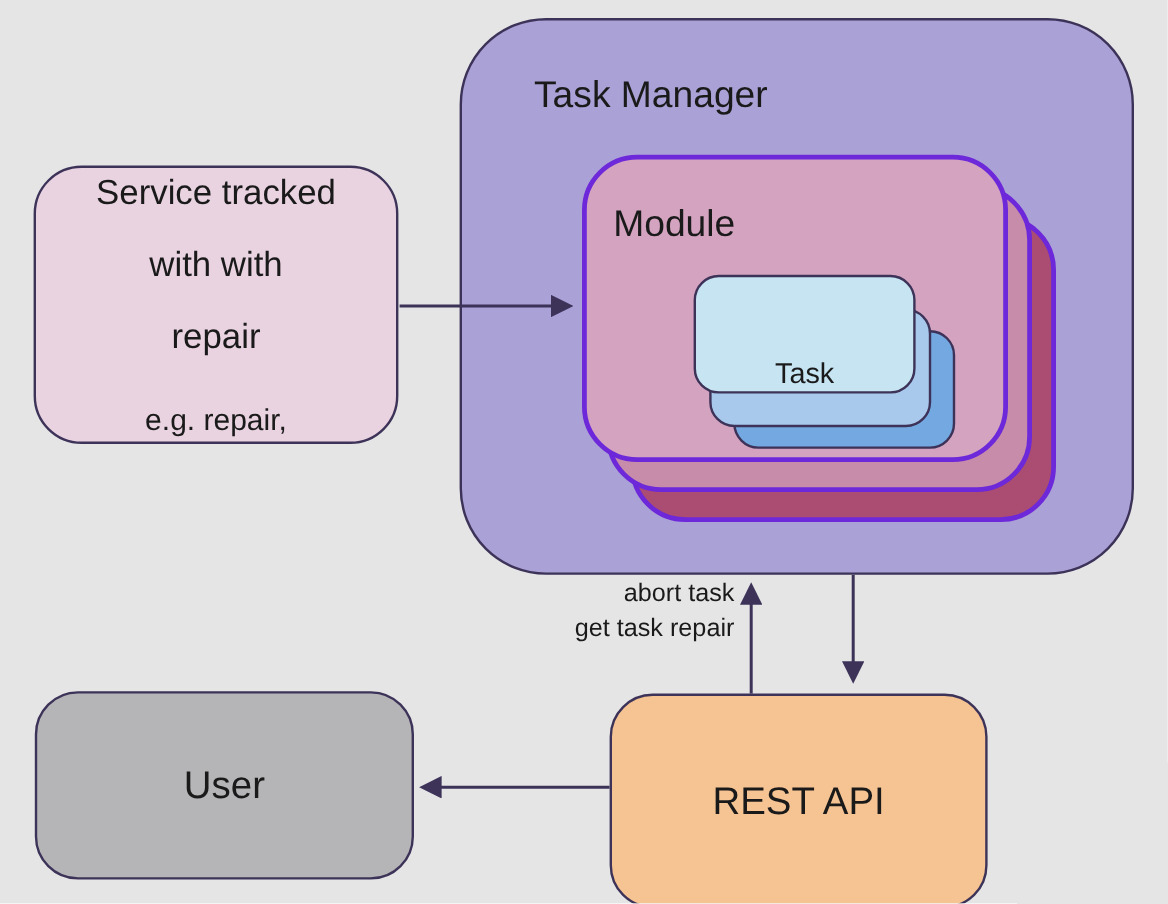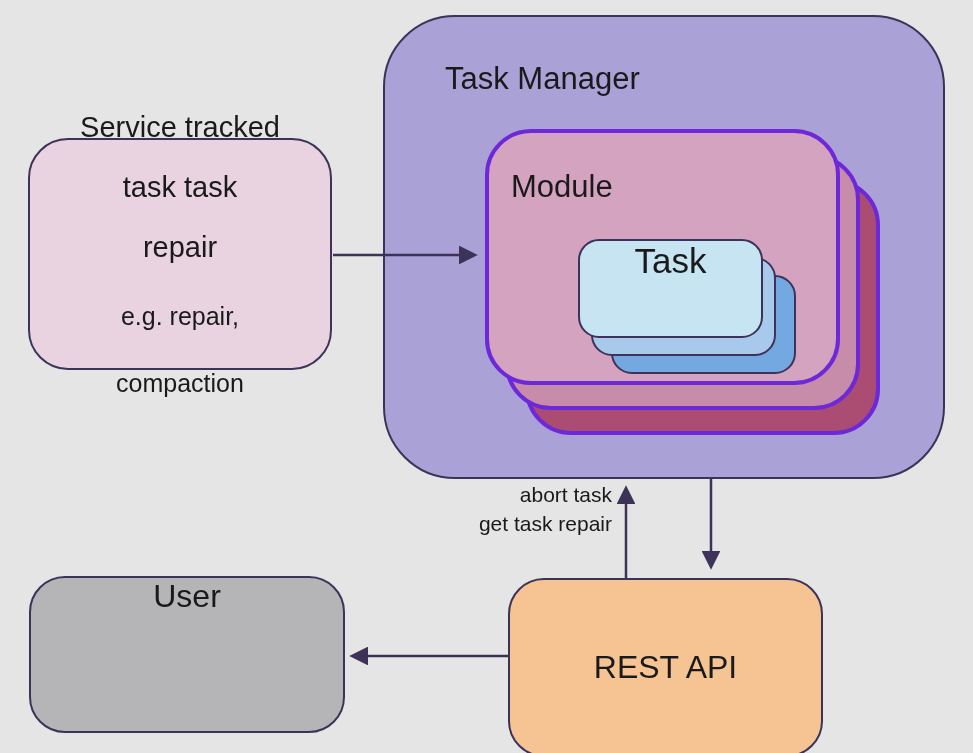--- a/index.html
+++ b/index.html
@@ -37,38 +37,38 @@
     position:absolute;left:22px;top:36px;
     font-size:31px;white-space:nowrap;
   }
   .task-layer{
     position:absolute;width:185px;height:99px;
     box-sizing:border-box;border:2px solid #3d3359;border-radius:21px;
   }
   .task-l3{left:122px;top:142px;background:#73a8e1;}
   .task-l2{left:102px;top:124px;background:#a9c9ec;}
   .task-front{
-    left:89px;top:106px;background:#c6e4f2;
-    display:flex;align-items:flex-start;justify-content:center;
-    font-size:35px;
+    left:89px;top:96px;background:#c6e4f2;
+    display:flex;align-items:flex-end;justify-content:center;
+    font-size:24px;
   }
   
   .service{
     left:28px;top:138px;width:304px;height:232px;
     background:#ead3e1;border-radius:40px;
     display:flex;flex-direction:column;align-items:center;justify-content:center;
     text-align:center;
     gap:18px;
   }
   .service .main-line{font-size:29px;line-height:42px;}
   .service .ex-line{font-size:25px;line-height:37px;margin-top:12px;}
   .user{
     left:29px;top:576px;width:316px;height:157px;
     background:#b5b4b6;border-radius:36px;
-    display:flex;justify-content:center;
+    display:flex;align-items:center;justify-content:center;
     font-size:32px;
   }
   .rest-api{
     left:508px;top:578px;width:315px;height:179px;
     background:#f6c493;border-radius:36px;
     display:flex;align-items:center;justify-content:center;
     font-size:32px;
   }
   
   .edges-svg{
@@ -96,24 +96,23 @@
       <div class="task-layer task-l3"></div>
       <div class="task-layer task-l2"></div>
       <div class="task-layer task-front">
         <span>Task</span>
       </div>
     </div>
   </div>
 
   <div class="node service">
     <div class="main-line">Service tracked</div>
-    <div class="main-line">task task</div>
+    <div class="main-line">with with</div>
     <div class="main-line">repair</div>
     <div class="ex-line">e.g. repair,</div>
-    <div class="ex-line">compaction</div>
   </div>
 
   <div class="node user">
     <span>User</span>
   </div>
 
   <div class="node rest-api">
     <span>REST API</span>
   </div>
 

